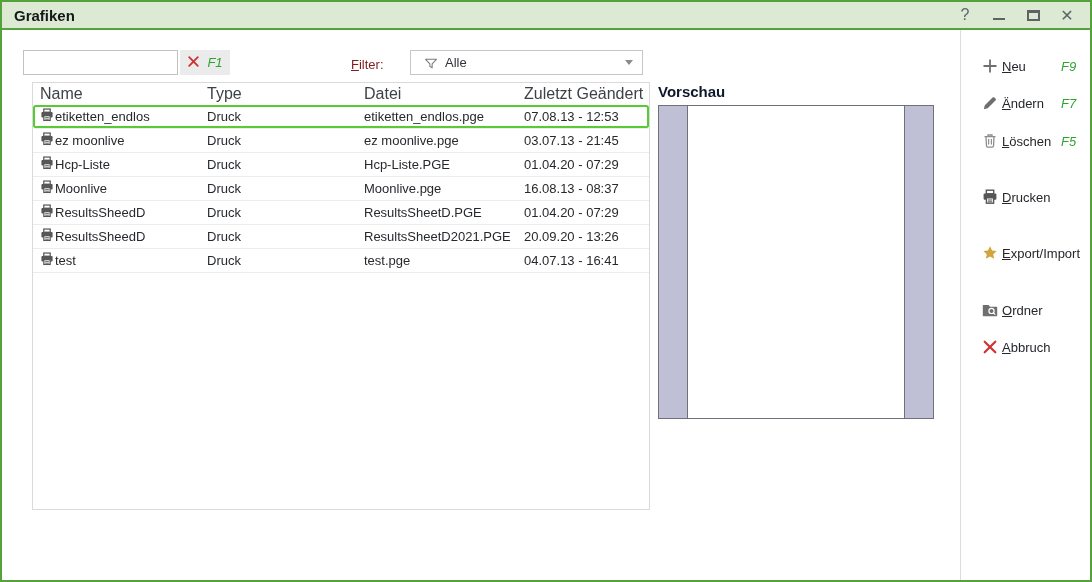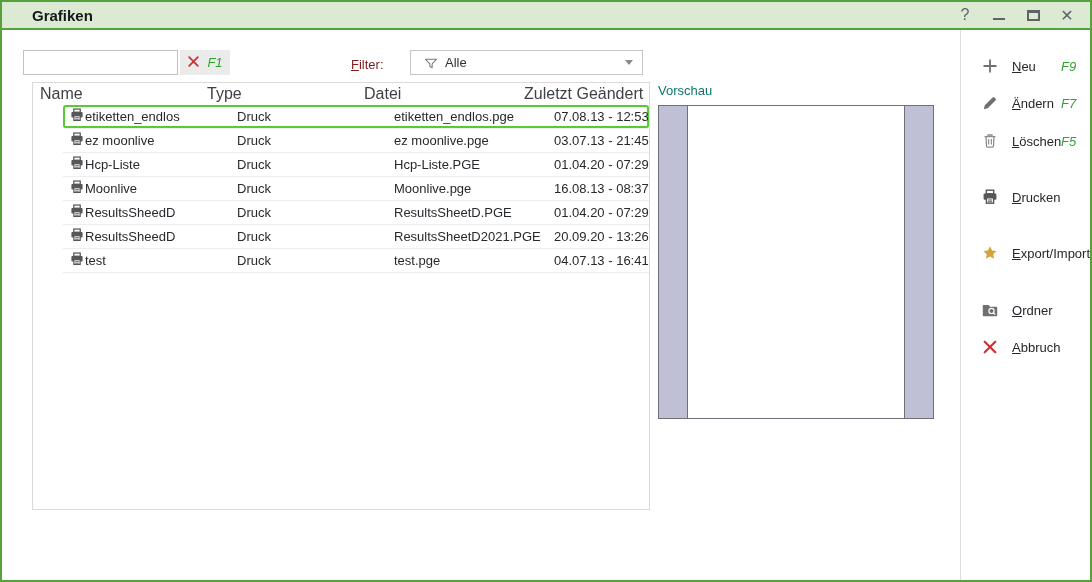--- a/index.html
+++ b/index.html
@@ -8,21 +8,21 @@
     position:relative; width:1092px; height:582px; background:#fff;
     border:2px solid var(--accent-green,#55a23c);
     font-family:"Liberation Sans",sans-serif; overflow:hidden;
   }
   
   .titlebar {
     height:28px; background:var(--titlebar-green,#dcead4);
     border-bottom:2px solid var(--accent-green,#55a23c);
     display:flex; align-items:center;
   }
-  .title { padding-left:30px; font-weight:bold; font-size:15px; color:#15181b; }
+  .title { padding-left:12px; font-weight:bold; font-size:15px; color:#15181b; }
   .controls { margin-left:auto; display:flex; align-items:center; gap:16px; padding-right:14px; color:#5f6368; }
   .ctrl { width:18px; height:20px; display:flex; align-items:center; justify-content:center; font-size:16px; cursor:default; }
   .minbar { display:inline-block; width:12px; height:2px; background:#5f6368; margin-top:8px; }
   .maxbox { display:inline-block; width:13px; height:11px; border:2px solid #5f6368; border-top-width:3px; }
   
   .search-input {
     position:absolute; left:21px; top:48px; width:155px; height:25px;
     border:1px solid #c2c2c2; padding:0 6px; font:13px "Liberation Sans",sans-serif; outline:none;
   }
   .clear-btn {
@@ -47,47 +47,47 @@
     border:1px solid #dadada; background:#fff;
   }
   .thead {
     display:grid; grid-template-columns:167px 157px 160px 1fr;
     height:22px; align-items:center; padding-left:7px;
     font-size:16px; color:#3e4247;
   }
   .row {
     display:grid; grid-template-columns:167px 157px 160px 1fr;
     height:24px; align-items:center; padding-left:7px;
-    font-size:13px; color:#26292d; border-bottom:1px solid #ececec; cursor:default;margin-left:30px;
+    font-size:13px; color:#26292d; border-bottom:1px solid #ececec; cursor:default;
   }
   .row.selected { box-shadow:inset 0 0 0 2px var(--selection-green,#56cb33); border-radius:3px; }
   .cell { overflow:hidden; white-space:nowrap; }
   .name-cell { display:flex; align-items:center; }
   .name-cell svg { width:14px; height:14px; margin-right:1px; flex:none; }
   
-  .preview-label { position:absolute; left:656px; top:81px; font-size:13px; color:#0f766e; }
+  .preview-label { position:absolute; left:656px; top:81px; font-size:15px; color:#0f172a;font-weight:bold; }
   .preview-box {
     position:absolute; left:656px; top:103px; width:276px; height:314px;
     border:1px solid #70707a; background:#fff;
   }
   .stripe { position:absolute; top:0; bottom:0; width:29px; background:var(--stripe-lavender,#bfc0d5); }
   .stripe.left  { left:0;  border-right:1px solid #70707a; }
   .stripe.right { right:0; border-left:1px solid #70707a; }
   
   .sidebar-sep { position:absolute; left:958px; top:28px; bottom:0; width:1px; background:#dcdcdc; }
   #sidebar-buttons { position:absolute; left:959px; top:28px; width:131px; height:550px; }
   .side-btn {
     position:absolute; left:0; width:100%; height:26px;
     display:flex; align-items:center; padding-left:19px;
     font-size:13px; color:#24272b; cursor:default; background:none; border:none;
     font-family:"Liberation Sans",sans-serif;
   }
   .side-btn .s-icon { width:19px; display:flex; justify-content:center; flex:none; }
   .side-btn .s-icon svg { width:16px; height:16px; }
-  .side-btn .label { margin-left:13px; white-space:nowrap; }
+  .side-btn .label { margin-left:3px; white-space:nowrap; }
   .side-btn .fkey { position:absolute; left:100px; }
   .side-btn:nth-child(1){top:23px}  .side-btn:nth-child(2){top:60px}
   .side-btn:nth-child(3){top:98px}  .side-btn:nth-child(4){top:154px}
   .side-btn:nth-child(5){top:210px} .side-btn:nth-child(6){top:267px}
   .side-btn:nth-child(7){top:304px} .side-btn:nth-child(8){top:512px}
   u { text-decoration:underline; }
 </style>
 </head>
 <body>
 

